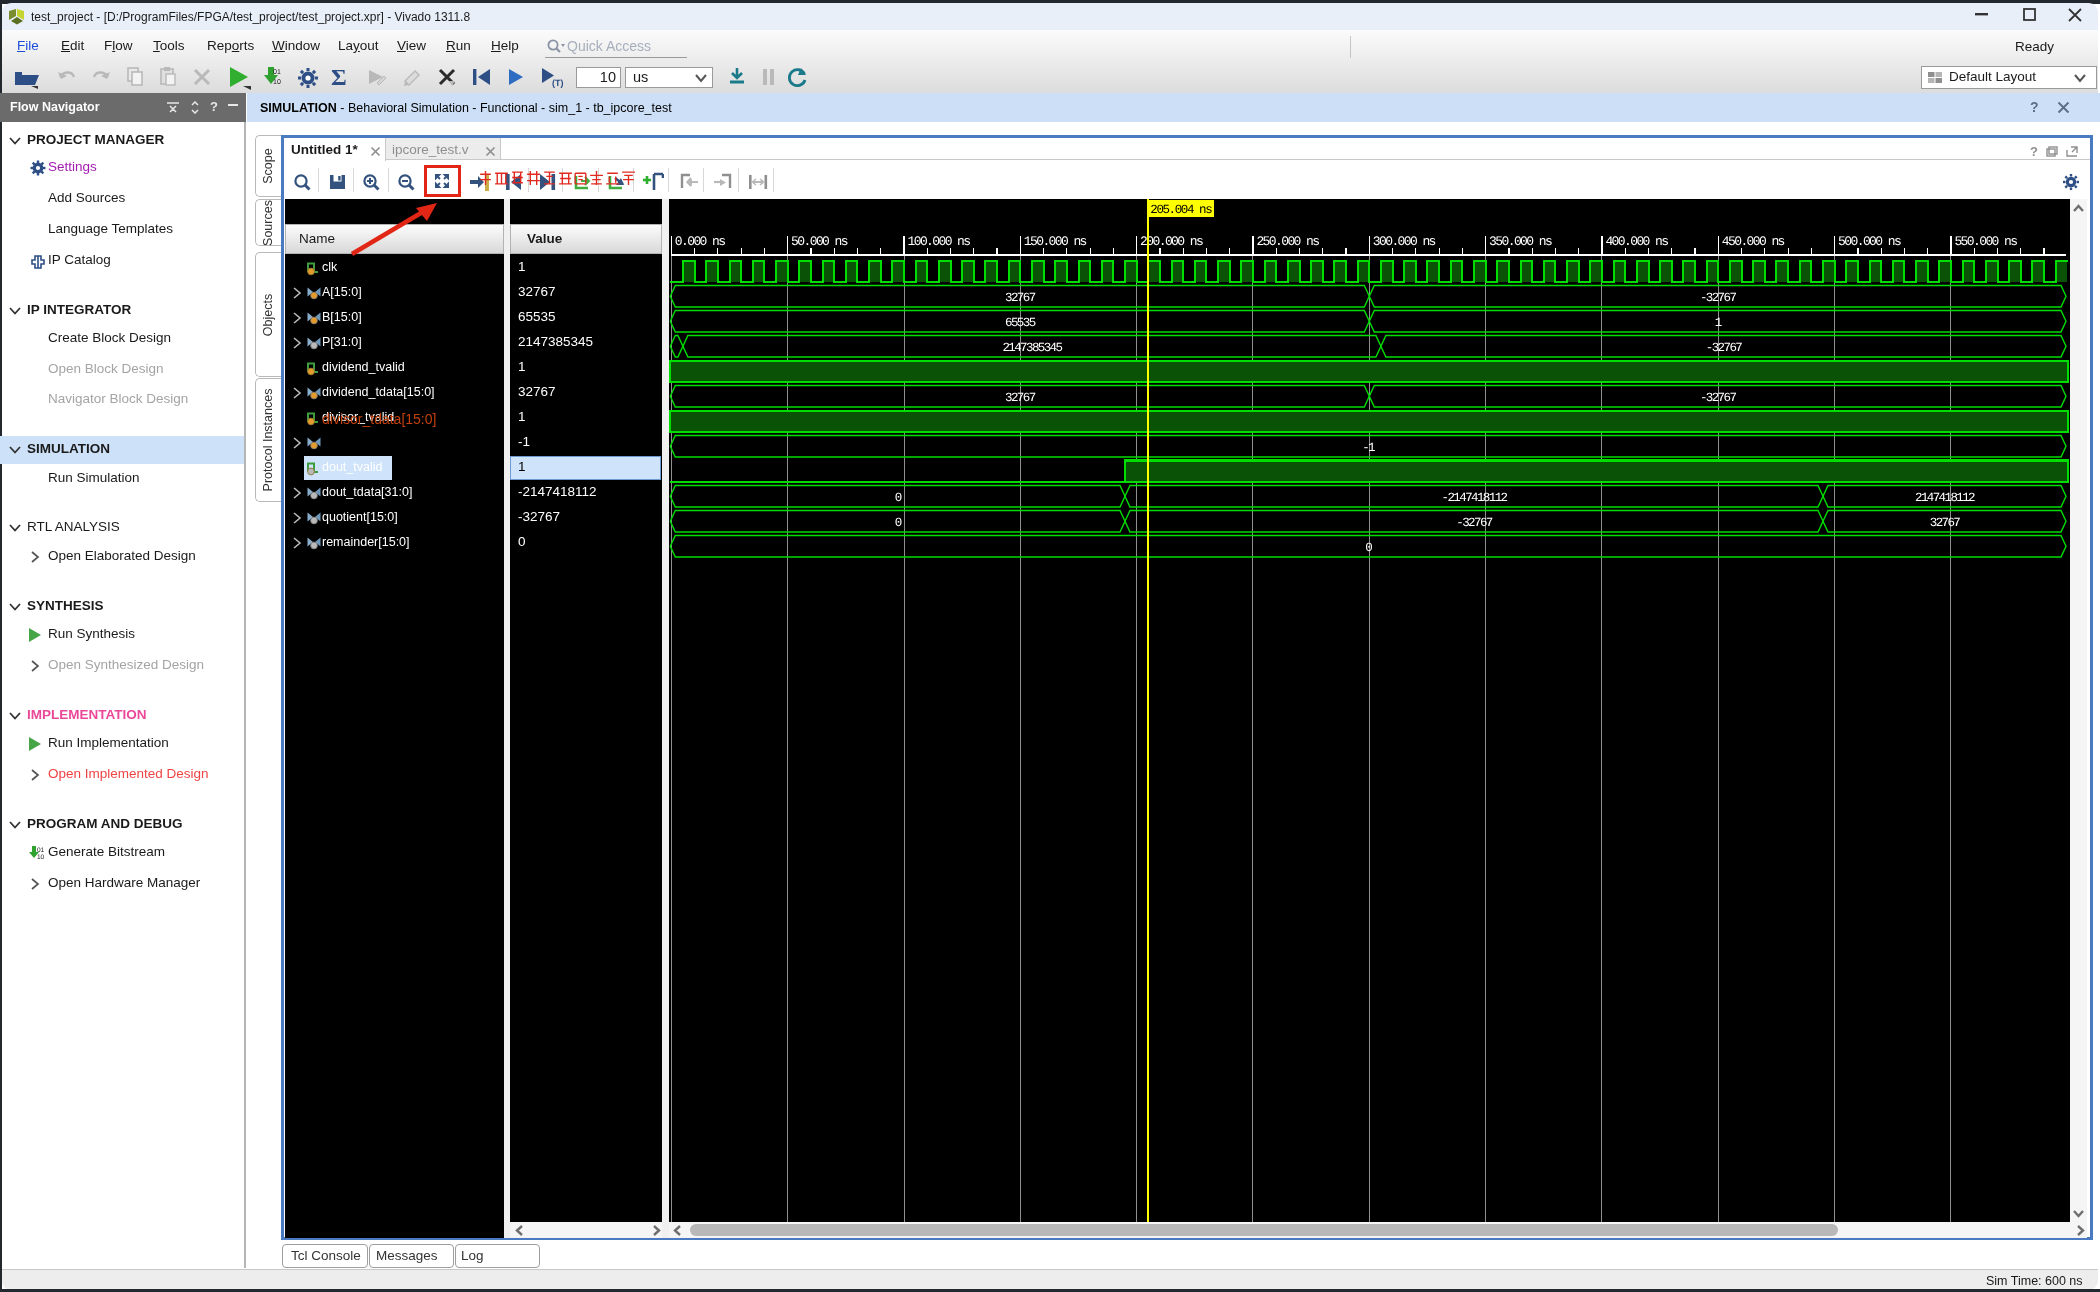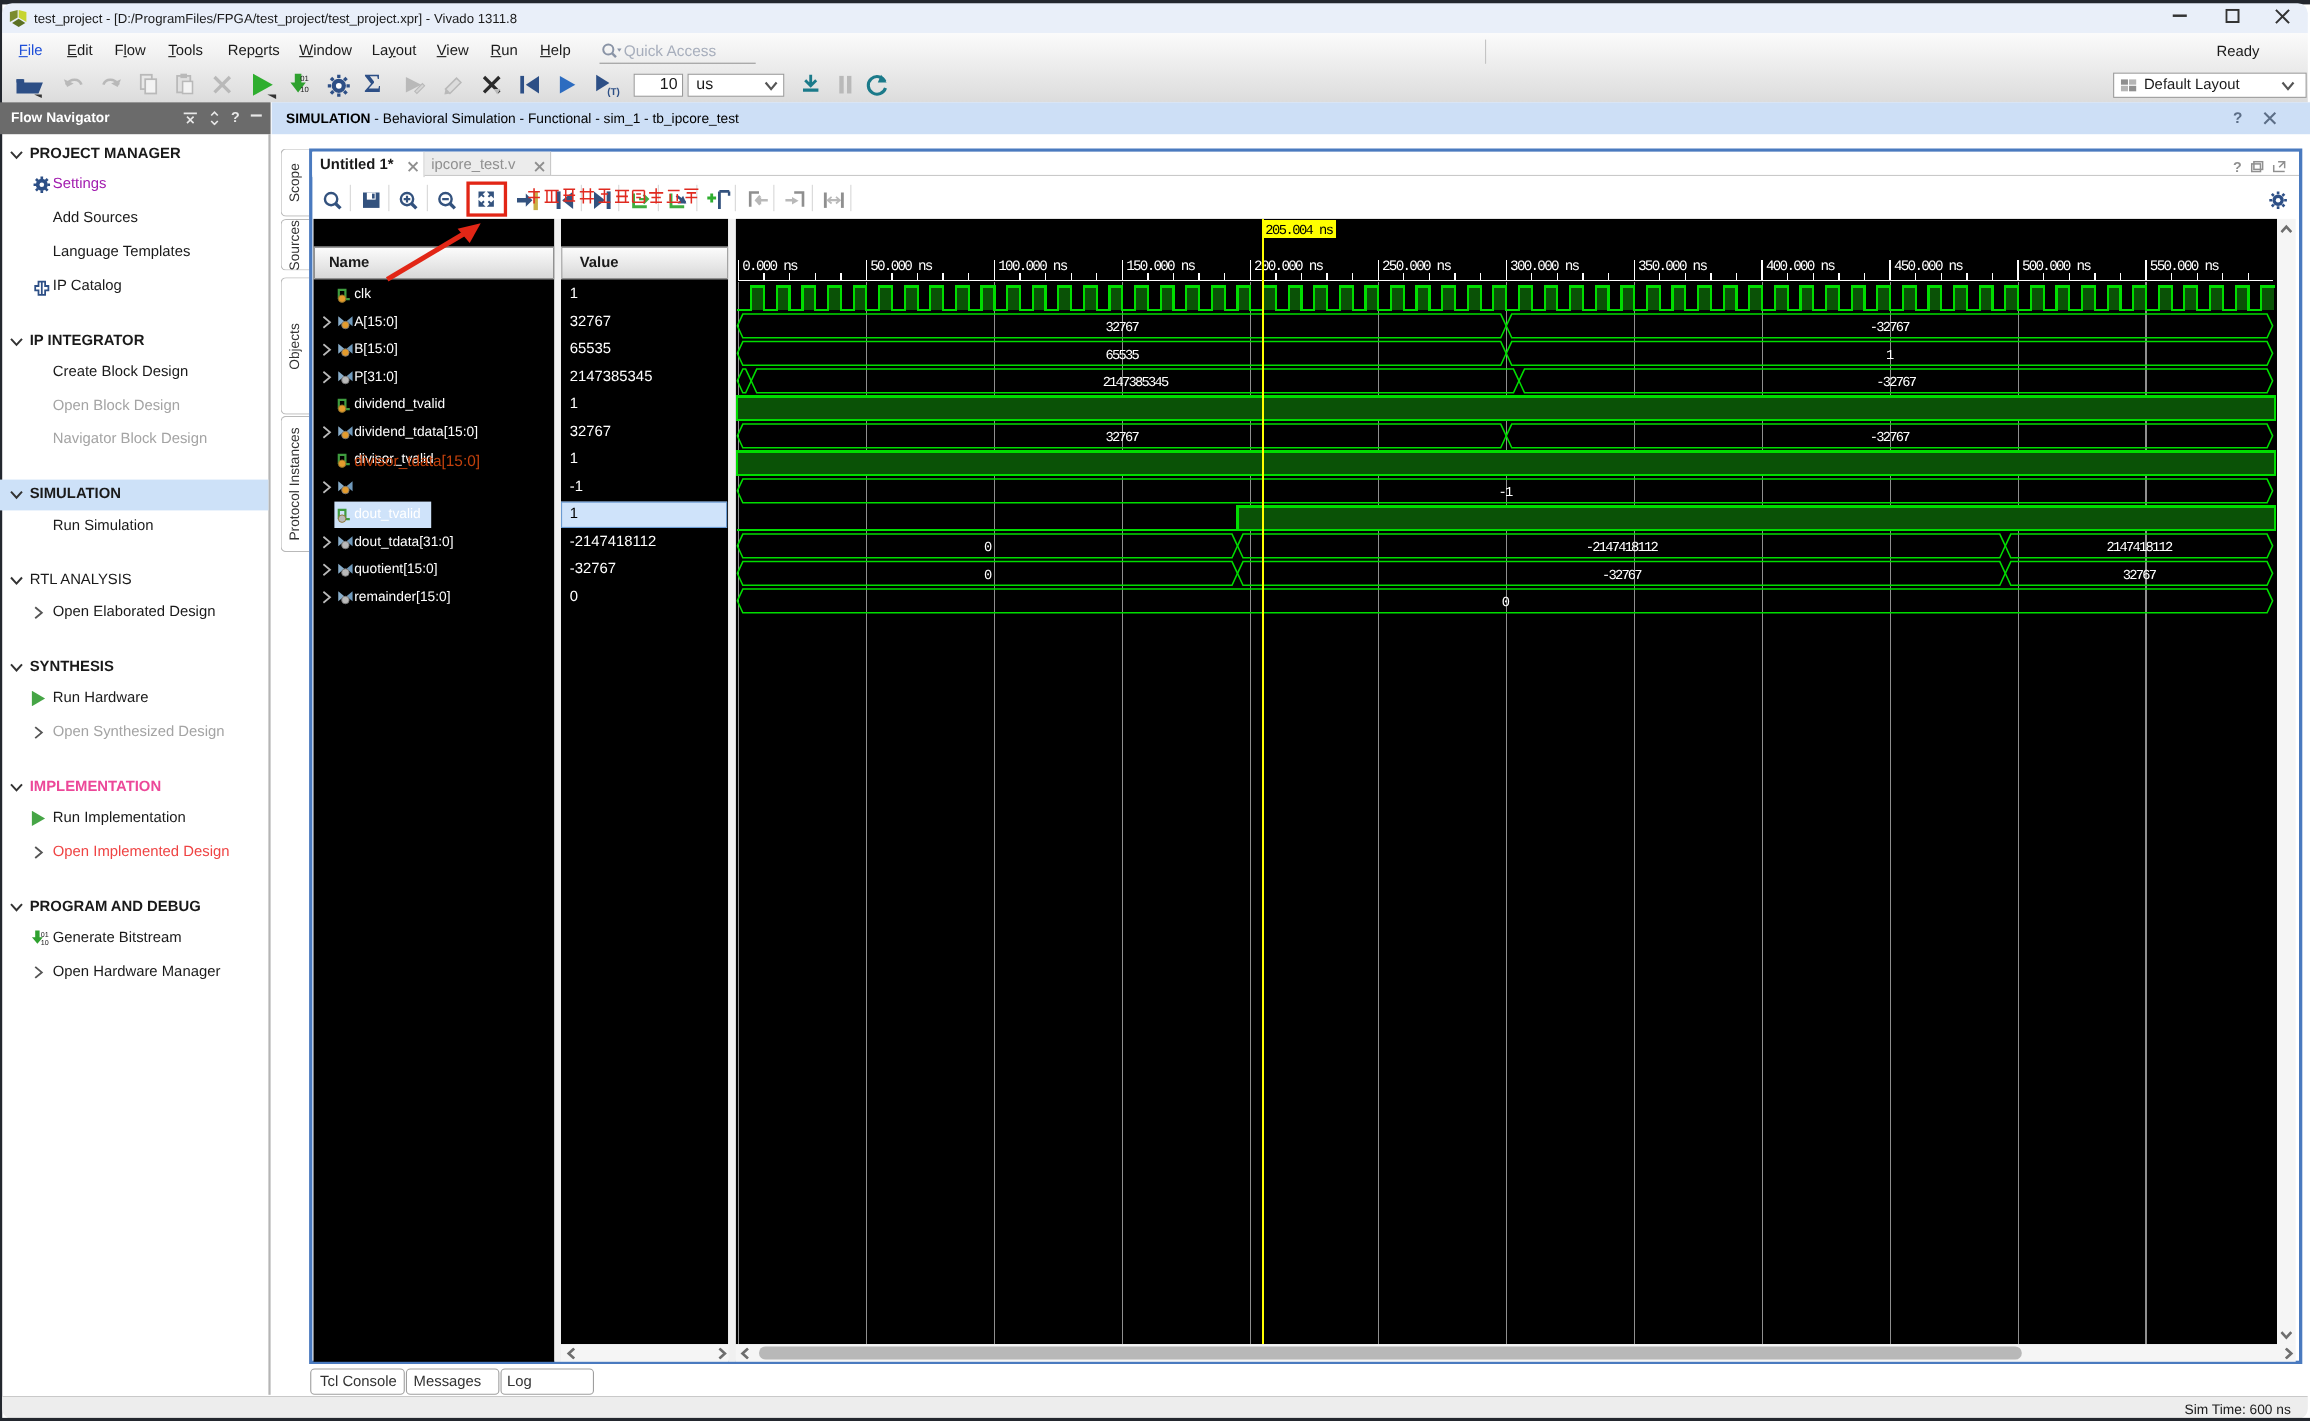--- a/index.html
+++ b/index.html
@@ -221,21 +221,21 @@
     <path d="M3 2 L9 7 L3 12" fill="none" stroke="#555" stroke-width="1.7"></path>
   </svg>
 <div style="position:absolute;left:48px;top:548px;font-size:13.5px;color:#1a1a1a;white-space:nowrap">Open Elaborated Design</div>
 <svg style="position:absolute;left:8px;top:602px" width="14" height="10">
     <path d="M2 2 L7 7.5 L12 2" fill="none" stroke="#333" stroke-width="1.8"></path>
   </svg>
 <div style="position:absolute;left:27px;top:598px;font-size:13.5px;font-weight:bold;color:#1a1a1a;white-space:nowrap">SYNTHESIS</div>
 <svg style="position:absolute;left:28px;top:627px" width="14" height="16">
     <path d="M1 1 L13 8 L1 15 Z" fill="#46a546"></path>
   </svg>
-<div style="position:absolute;left:48px;top:626px;font-size:13.5px;color:#1a1a1a;white-space:nowrap">Run Hardware</div>
+<div style="position:absolute;left:48px;top:626px;font-size:13.5px;color:#1a1a1a;white-space:nowrap">Run Synthesis</div>
 <svg style="position:absolute;left:29px;top:659px" width="12" height="14">
     <path d="M3 2 L9 7 L3 12" fill="none" stroke="#555" stroke-width="1.7"></path>
   </svg>
 <div style="position:absolute;left:48px;top:657px;font-size:13.5px;color:#a4a4a4;white-space:nowrap">Open Synthesized Design</div>
 <svg style="position:absolute;left:8px;top:711px" width="14" height="10">
     <path d="M2 2 L7 7.5 L12 2" fill="none" stroke="#333" stroke-width="1.8"></path>
   </svg>
 <div style="position:absolute;left:27px;top:707px;font-size:13.5px;font-weight:bold;color:#ec4899;white-space:nowrap">IMPLEMENTATION</div>
 <svg style="position:absolute;left:28px;top:736px" width="14" height="16">
     <path d="M1 1 L13 8 L1 15 Z" fill="#46a546"></path>
@@ -421,21 +421,21 @@
     <path d="M1 2 H13 M3 5 H11 M2 9 H12 M7 5 V14" stroke="#e02a20" stroke-width="1.3" fill="none"></path>
   </svg>
 
 <div class="abs" style="left:285px;top:199px;width:219px;height:1039px;background:#000"></div>
 <div class="abs" style="left:510px;top:199px;width:152px;height:1023px;background:#000"></div>
 <div class="abs" style="left:504px;top:199px;width:6px;height:1039px;background:#f0f0f0"></div>
 <div class="abs" style="left:662px;top:199px;width:7px;height:1039px;background:#f0f0f0"></div>
 
 <div class="abs" style="left:285px;top:224px;width:219px;height:30px;background:linear-gradient(#fcfcfc,#d8d8d8);border:1px solid #b3b3b3;box-sizing:border-box"></div>
 <div class="abs" style="left:510px;top:224px;width:152px;height:30px;background:linear-gradient(#fcfcfc,#d8d8d8);border:1px solid #b3b3b3;box-sizing:border-box"></div>
-<div class="abs" style="left:299px;top:231px;font-size:13.5px;font-weight:bold;color:#1a1a1a">Name</div>
+<div class="abs" style="left:299px;top:231px;font-size:13.5px;font-weight:normal;color:#1a1a1a">Name</div>
 <div class="abs" style="left:527px;top:231px;font-size:13.5px;font-weight:bold;color:#1a1a1a">Value</div>
 
 <svg style="position:absolute;left:306px;top:260px" width="16" height="16">
     <path d="M2 12 L2 3.5 L8 3.5 L8 12" fill="none" stroke="#3f9c3f" stroke-width="2"></path>
     <path d="M8 12 L12 12" fill="none" stroke="#3f9c3f" stroke-width="2"></path>
     <circle cx="5" cy="11.5" r="3.4" fill="#e39b2d" stroke="#8a6f28" stroke-width="0.8"></circle>
   </svg>
 <div style="position:absolute;left:322px;top:260px;color:#fff;font-size:12.5px;white-space:nowrap">clk</div>
 <svg style="position:absolute;left:292px;top:287px" width="10" height="12">
     <path d="M2 1 L8 6 L2 11" fill="none" stroke="#b9b9b9" stroke-width="1.6"></path>

